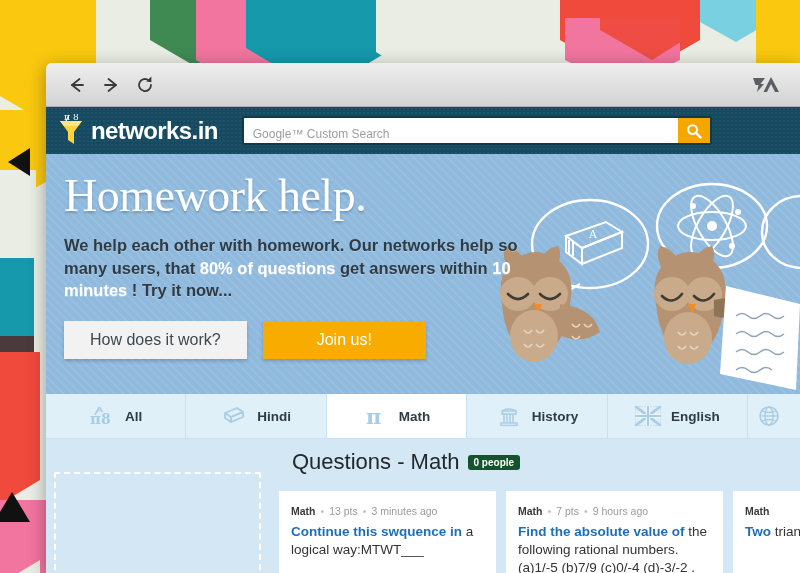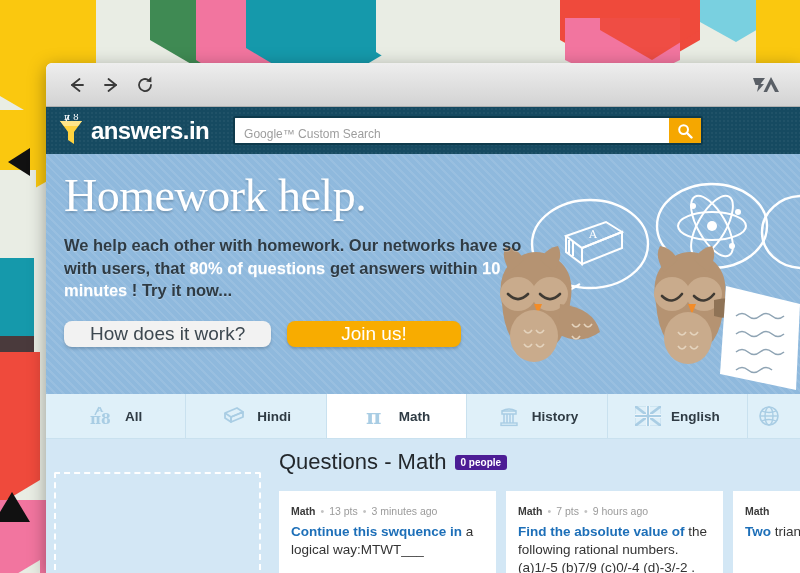--- a/index.html
+++ b/index.html
@@ -98,23 +98,23 @@
   }
   #hero-sub{
     margin-top:14px;
     font-size:16.5px; line-height:1.35;
     color:#2f3b44; font-weight:bold;
     text-shadow:0 1px 0 rgba(255,255,255,.25);
   }
   #hero-sub .hl{ color:#ffffff; }
   #hero-buttons{ margin-top:20px; display:flex; gap:16px; }
   .hero-btn{
-    height:26px; padding:0 26px;
-    border-radius:8px; border:0; cursor:pointer;
-    font-size:19px; font-family:"Liberation Sans", sans-serif;
+    height:38px; padding:0 26px;
+    border-radius:0; border:0; cursor:pointer;
+    font-size:16px; font-family:"Liberation Sans", sans-serif;
     display:flex; align-items:center; justify-content:center;
     box-shadow:0 2px 3px rgba(30,50,70,.25);
   }
   #btn-how{ background:#f2f2f2; color:#3d4850; }
   #btn-join{ background:#f8ac00; color:#ffffff; padding:0 54px;}
 
   
   #owls{ position:absolute; right:0; top:0; width:320px; height:240px; z-index:2;}
 
   
@@ -141,26 +141,26 @@
     background:#d3e7f5;
     overflow:hidden;
   }
   #placeholder-box{
     position:absolute; left:8px; top:33px;
     width:207px; height:180px;
     border:2px dashed #ffffff;
     border-radius:2px;
   }
   #questions-head{
-    position:absolute; left:233px; top:10px;
+    position:absolute; left:246px; top:10px;
     display:flex; align-items:center; gap:8px;
   }
   #questions-title{ font-size:22px; color:#23282c; }
   #people-badge{
-    background:#4c1d95; color:#ffffff;
+    background:#14532d; color:#ffffff;
     font-size:10px; font-weight:bold;
     padding:2px 6px; border-radius:3px;
   }
   #cards{
     position:absolute; left:233px; top:52px;
     display:flex; gap:10px;
   }
   .qcard{
     width:217px; min-height:95px;
     background:#ffffff;
@@ -247,21 +247,21 @@
 
   <div id="site-header">
     <div id="logo">
       <svg width="32" height="34" viewBox="0 0 32 34">
         <path d="M4 7 L26 7 L18 18 L18 30 L12 26 L12 18 Z" fill="#ffd23f"></path>
         <path d="M4 7 L26 7 L22 12 L8 12 Z" fill="#ffe58a"></path>
         <text x="8" y="6" font-family="DejaVu Serif, serif" font-size="9" fill="#ffffff">π</text>
         <text x="17" y="6" font-family="DejaVu Serif, serif" font-size="9" fill="#ffffff">8</text>
         <line x1="13" y1="1" x2="10" y2="7" stroke="#ffffff" stroke-width="1.2"></line>
       </svg>
-      <span id="logo-text">answers.in</span>
+      <span id="logo-text">networks.in</span>
     </div>
 
     <div id="searchwrap">
       <input id="search-input" type="text" placeholder="Google™ Custom Search" style="">
       <button id="search-btn">
         <svg width="16" height="16" viewBox="0 0 16 16">
           <circle cx="6.6" cy="6.6" r="4.4" fill="none" stroke="#ffffff" stroke-width="2"></circle>
           <line x1="10" y1="10" x2="14.5" y2="14.5" stroke="#ffffff" stroke-width="2.4" stroke-linecap="round"></line>
         </svg>
       </button>
@@ -342,21 +342,21 @@
             <path d="M256 198 q6 -5 12 0 t12 0 t12 0 t12 0"></path>
             <path d="M256 216 q6 -5 12 0 t12 0 t12 0"></path>
           </g>
         </g>
       </svg>
     </div>
 
     <div id="hero-copy">
       <div id="hero-title">Homework help.</div>
       <div id="hero-sub">
-        <span>We help each other with homework. Our networks have so with users, that </span><span class="hl">80% of questions</span><span> get answers within </span><span class="hl">10 minutes</span><span> ! Try it now...</span>
+        <span>We help each other with homework. Our networks help so many users, that </span><span class="hl">80% of questions</span><span> get answers within </span><span class="hl">10 minutes</span><span> ! Try it now...</span>
       </div>
       <div id="hero-buttons">
         <button id="btn-how" class="hero-btn">How does it work?</button>
         <button id="btn-join" class="hero-btn">Join us!</button>
       </div>
     </div>
   </div>
 
   <div id="tabs">
 

